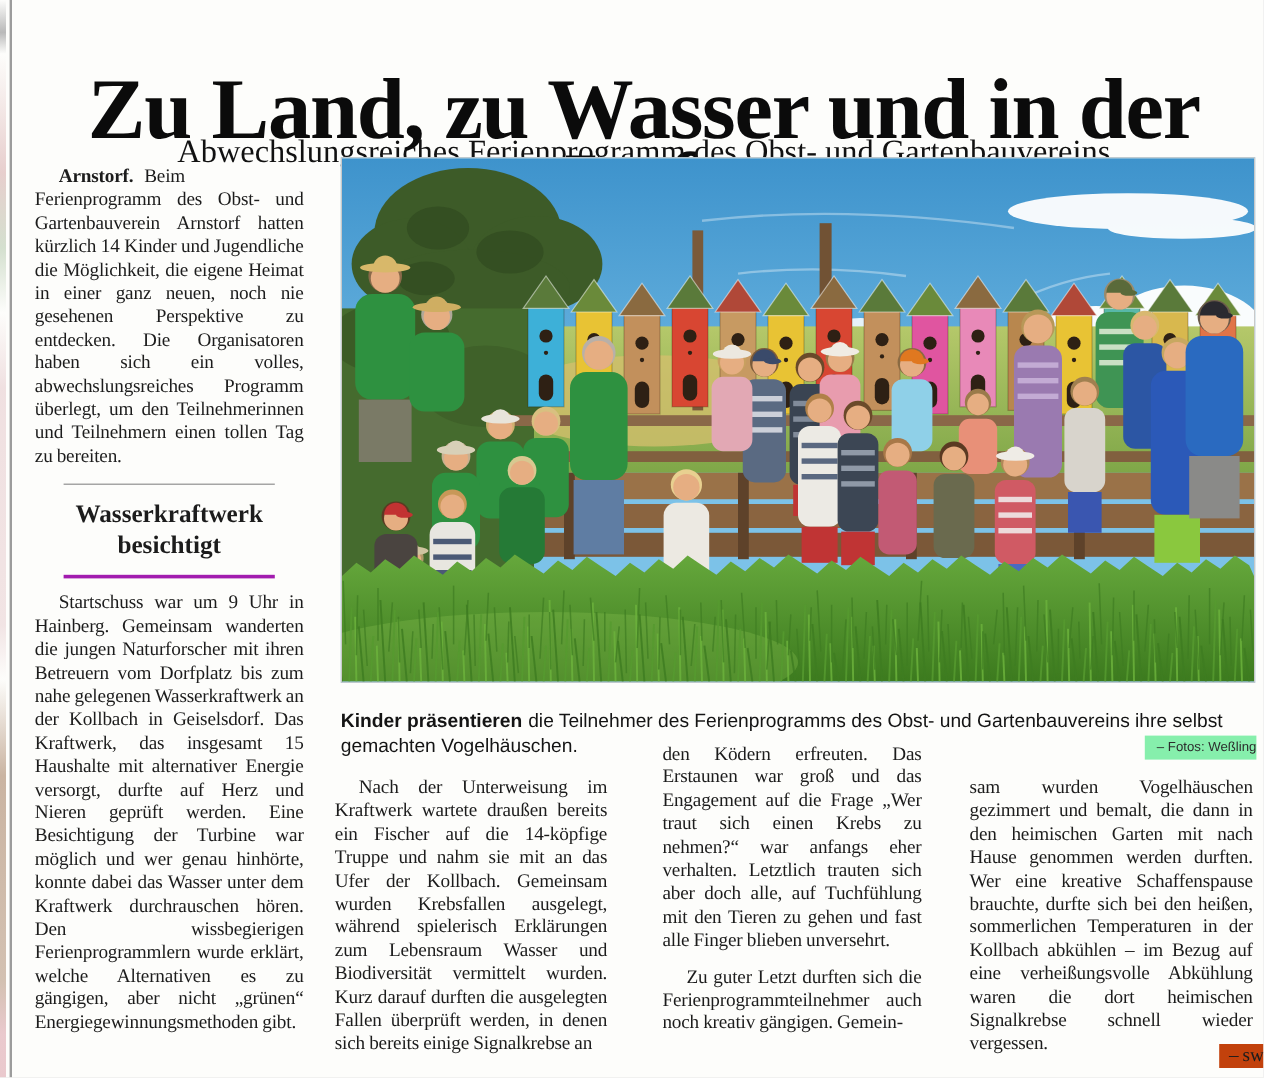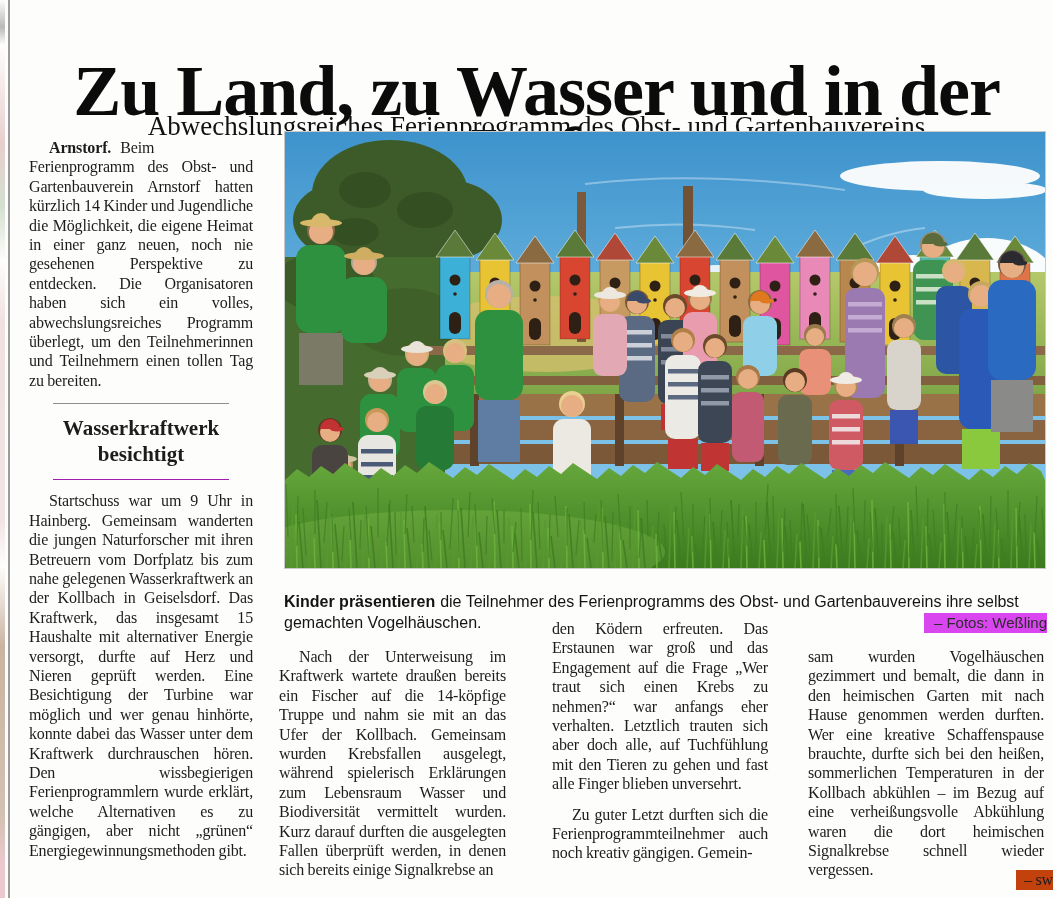--- a/index.html
+++ b/index.html
@@ -26,35 +26,35 @@
   .col{position:absolute;text-align:justify;font-size:16px;line-height:19.4px;
     letter-spacing:-0.15px;word-spacing:-0.4px;hyphens:auto;overflow-wrap:break-word;}
   .col p{margin:11px;}
   .col p.ind{text-indent:20px;}
   .lead-word{font-weight:bold;margin-right:9px;}
   #col1{left:18px;top:127px;width:246px;}
   #col2{left:268px;top:636px;width:249px;}
   #col3{left:541px;top:608px;width:238px;}
   #col4{left:797px;top:636px;width:258px;}
   .crosshead{margin:13px 35px 8px 35px;padding:11px 0 12px 0;
-    border-top:1px solid #8f8f8f;border-bottom:1px solid #a21caf;
+    border-top:1px solid #8f8f8f;border-bottom:3px solid #a21caf;
     text-align:center;font-weight:bold;font-size:21px;line-height:26px;text-indent:0;
     letter-spacing:0;}
   .sig{position:absolute;right:2px;bottom:1px;background:#c2410c;padding-left:8px;}
 
   .photo{position:absolute;left:284px;top:131px;width:762px;height:438px;
     border:1px solid #c9c9c9;box-sizing:border-box;background:#7cc2e8;}
   .photo svg{display:block;width:760px;height:436px;}
 
   .caption{position:absolute;left:284px;top:576px;width:763px;
     font-family:"Liberation Sans","DejaVu Sans",sans-serif;
     font-size:16px;line-height:20.5px;color:#141414;text-align:left;}
   .caption .cap-lead{font-weight:bold;margin-right:5px;}
-  .caption .credit{position:absolute;right:0;bottom:0;background:#d946ef;
-    padding-left:10px;font-size:15px;color:#2c2c2c;}
+  .caption .credit{position:absolute;right:0;bottom:0;background:#86efac;
+    padding-left:10px;font-size:11px;color:#2c2c2c;}
 </style>
 </head>
 <body>
 
 <div class="page">
   <div class="edge-artifacts"></div>
   <div class="left-rule"></div>
 
   <h1 class="headline">Zu Land, zu Wasser und in der Luft</h1>
   <h2 class="subhead-line">Abwechslungsreiches Ferienprogramm des Obst- und Gartenbauvereins</h2>

